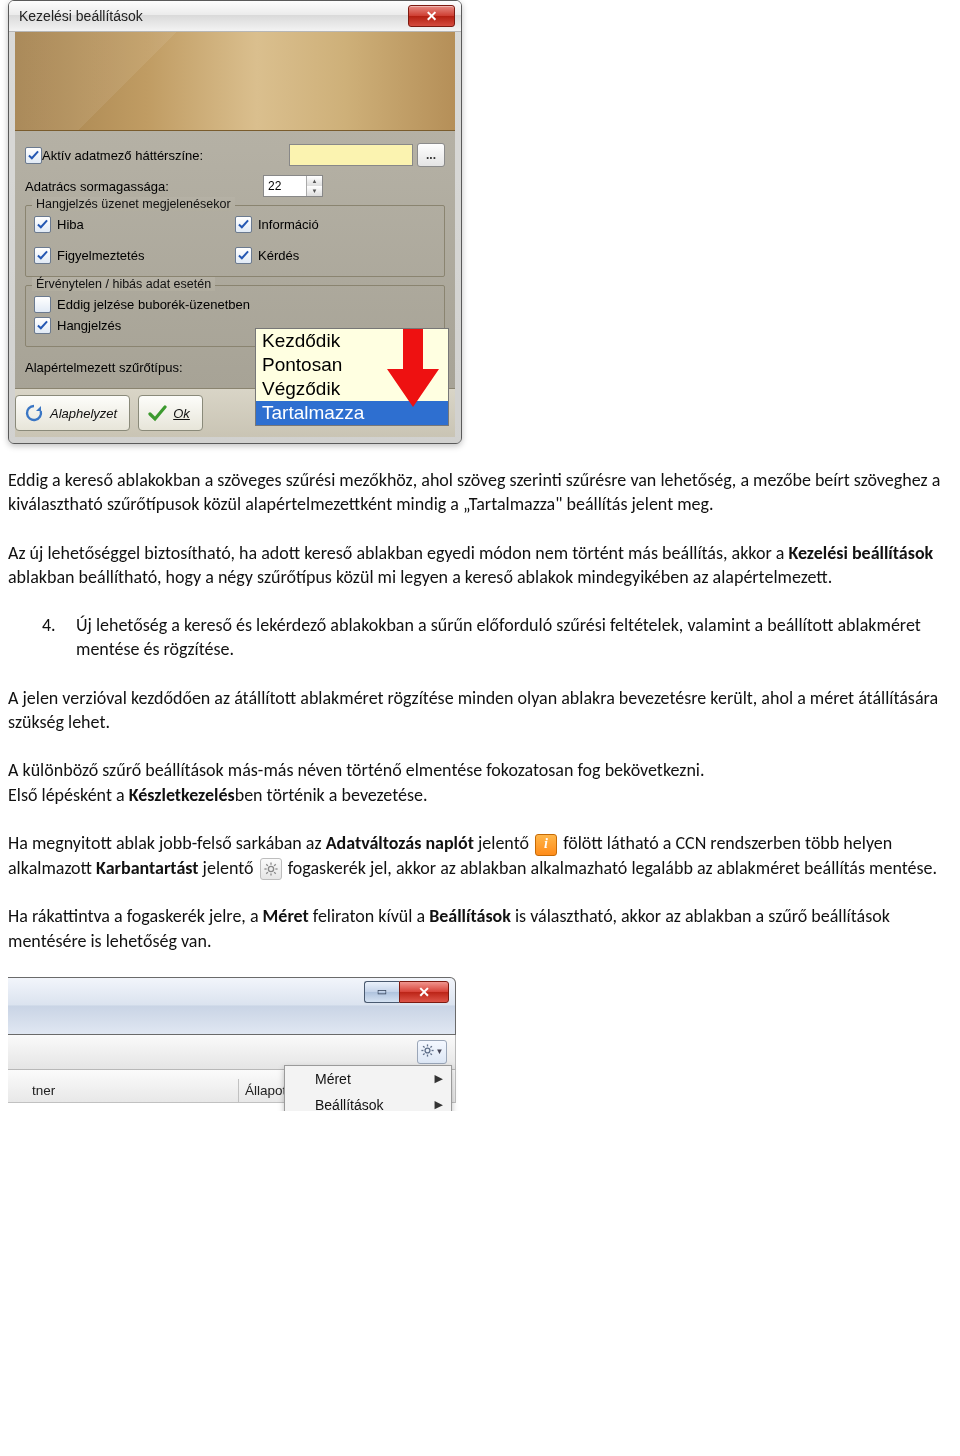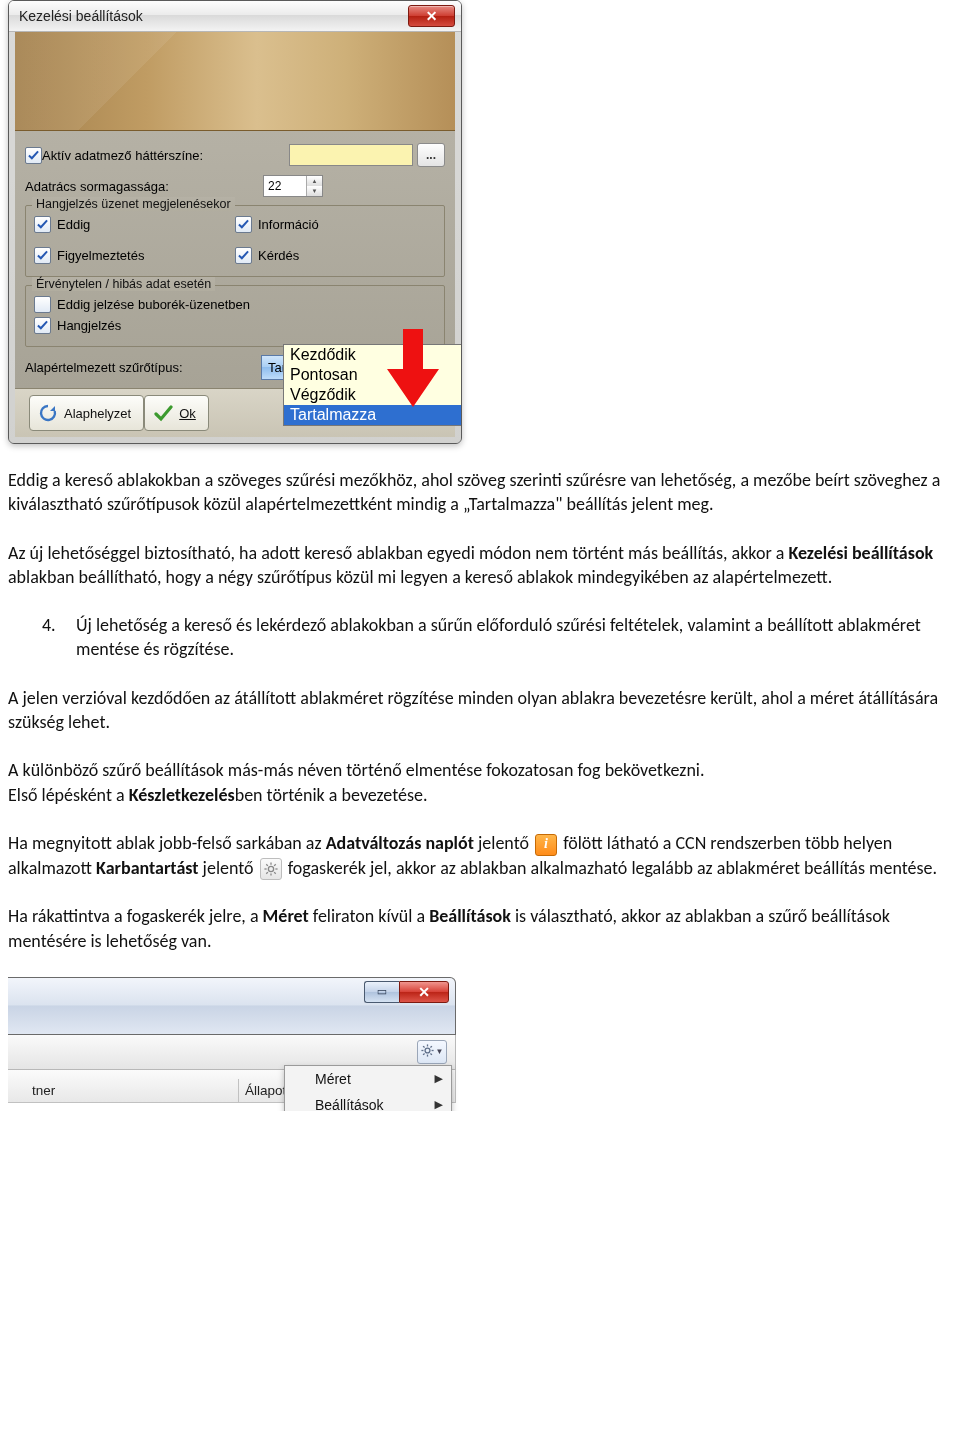--- a/index.html
+++ b/index.html
@@ -110,40 +110,39 @@
     display:flex; align-items:center; padding:0 6px; font-size:13px;
     color:#000;
   }
   .combo .arr { margin-left:auto; font-size:9px; }
   .dropdown {
     position:absolute; left:248px; top:100%;
     transform: translateY(-26px);
     width: 192px;
     background: #ffffe1;
     border: 1px solid #777;
-    font-size: 16px;
+    font-size: 19px;
     z-index: 5;
-    margin-left: 28px;
   }
   .dropdown .opt { padding: 1px 6px; }
   .dropdown .opt.sel { background: #2e6fd0; color:#fff; }
 
   .red-arrow {
     position:absolute;
     left: 372px; top: 198px;
     width: 52px; height: 78px;
     z-index: 6;
   }
   .red-arrow svg { width:100%; height:100%; }
 
   .btnbar {
     background: linear-gradient(#d9d5c7,#c9c4b4);
     border-top: 1px solid #8a8470;
-    padding: 6px 14px;
-    display:flex; 
+    padding: 6px 0;
+    display:flex; gap:8px;font-style:italic;
   }
   .btn {
     height: 34px;
     border: 1px solid #8a8a7a;
     border-radius: 4px;
     background: linear-gradient(#fdfdfa,#e7e5d9);
     display:flex; align-items:center; gap:6px;
     padding: 0 12px 0 8px;
     font-size: 13px;
   }
@@ -281,21 +280,21 @@
 
       <div class="group">
         <div class="legend">Hangjelzés üzenet megjelenésekor</div>
         <div style="display:grid; grid-template-columns: 1fr 1fr; row-gap:6px;">
           <div class="row">
               <div class="cb checked">
                 <svg viewBox="0 0 12 12">
                   <path d="M1 6 L4.2 9 L11 1.5" stroke="#2558b3" stroke-width="2.2" fill="none"></path>
                 </svg>
               </div>
-              <span>Eddig</span>
+              <span>Hiba</span>
             </div>
           <div class="row">
               <div class="cb checked">
                 <svg viewBox="0 0 12 12">
                   <path d="M1 6 L4.2 9 L11 1.5" stroke="#2558b3" stroke-width="2.2" fill="none"></path>
                 </svg>
               </div>
               <span>Információ</span>
             </div>
           <div class="row">

